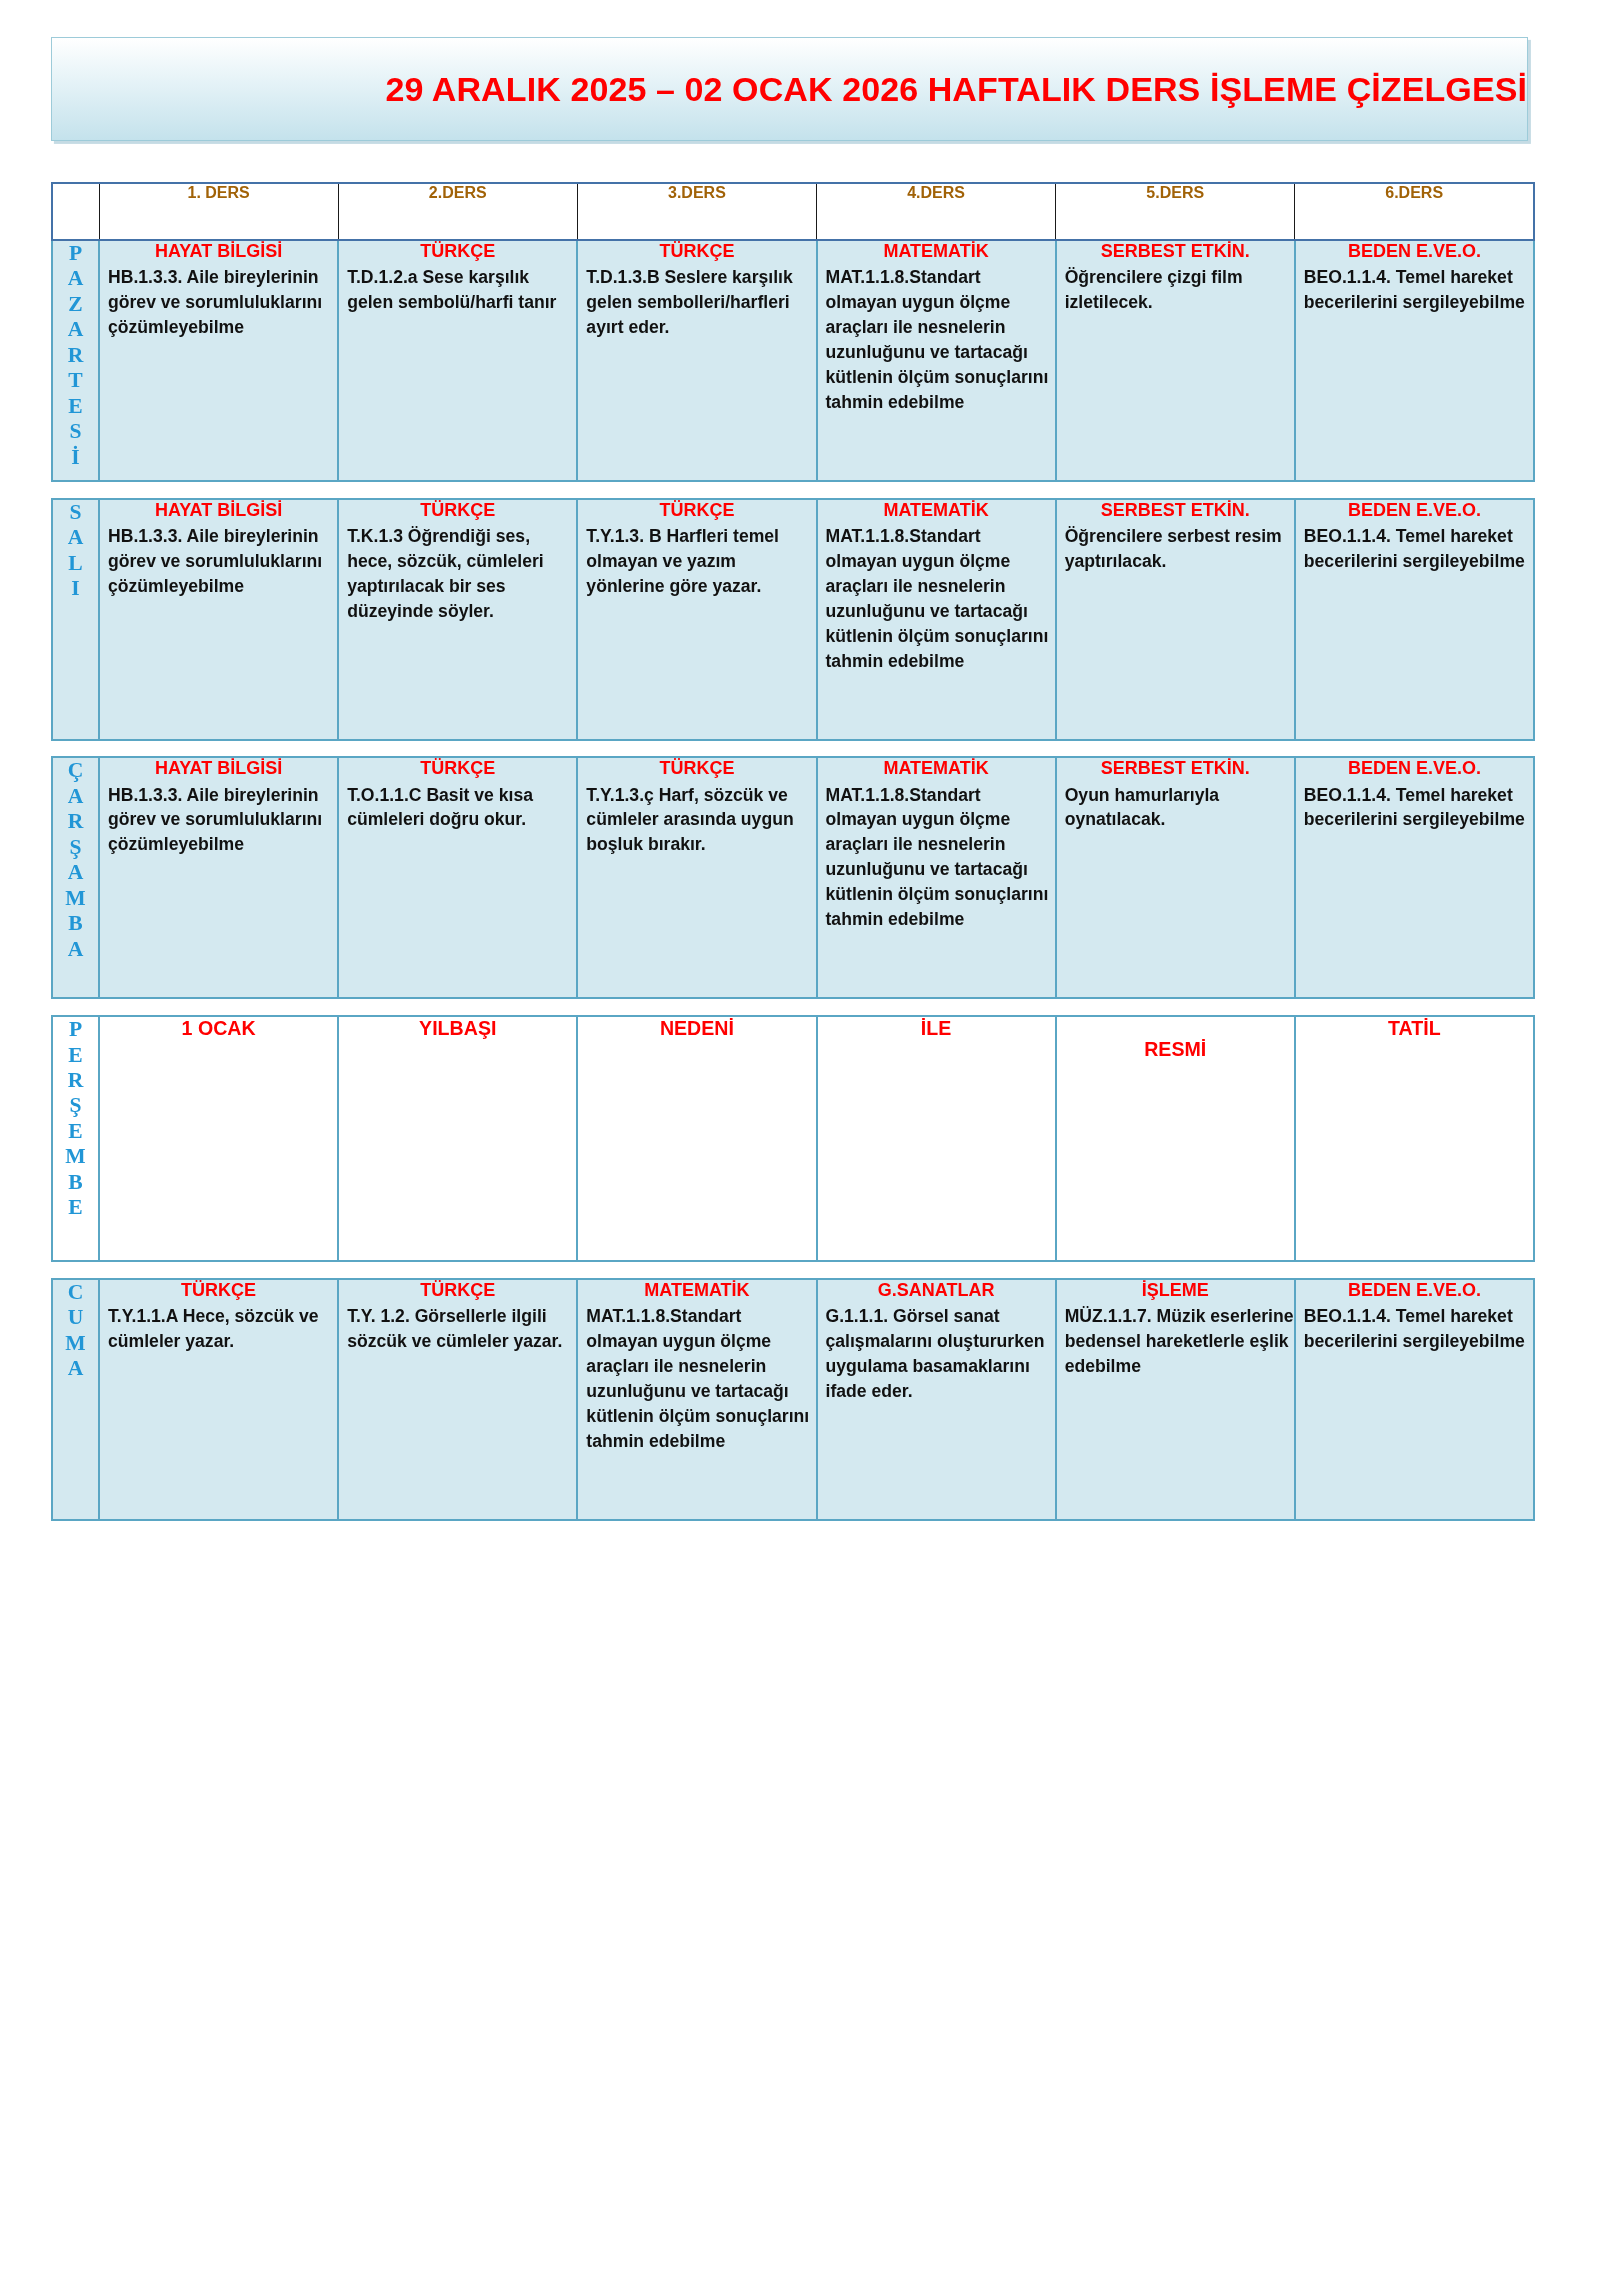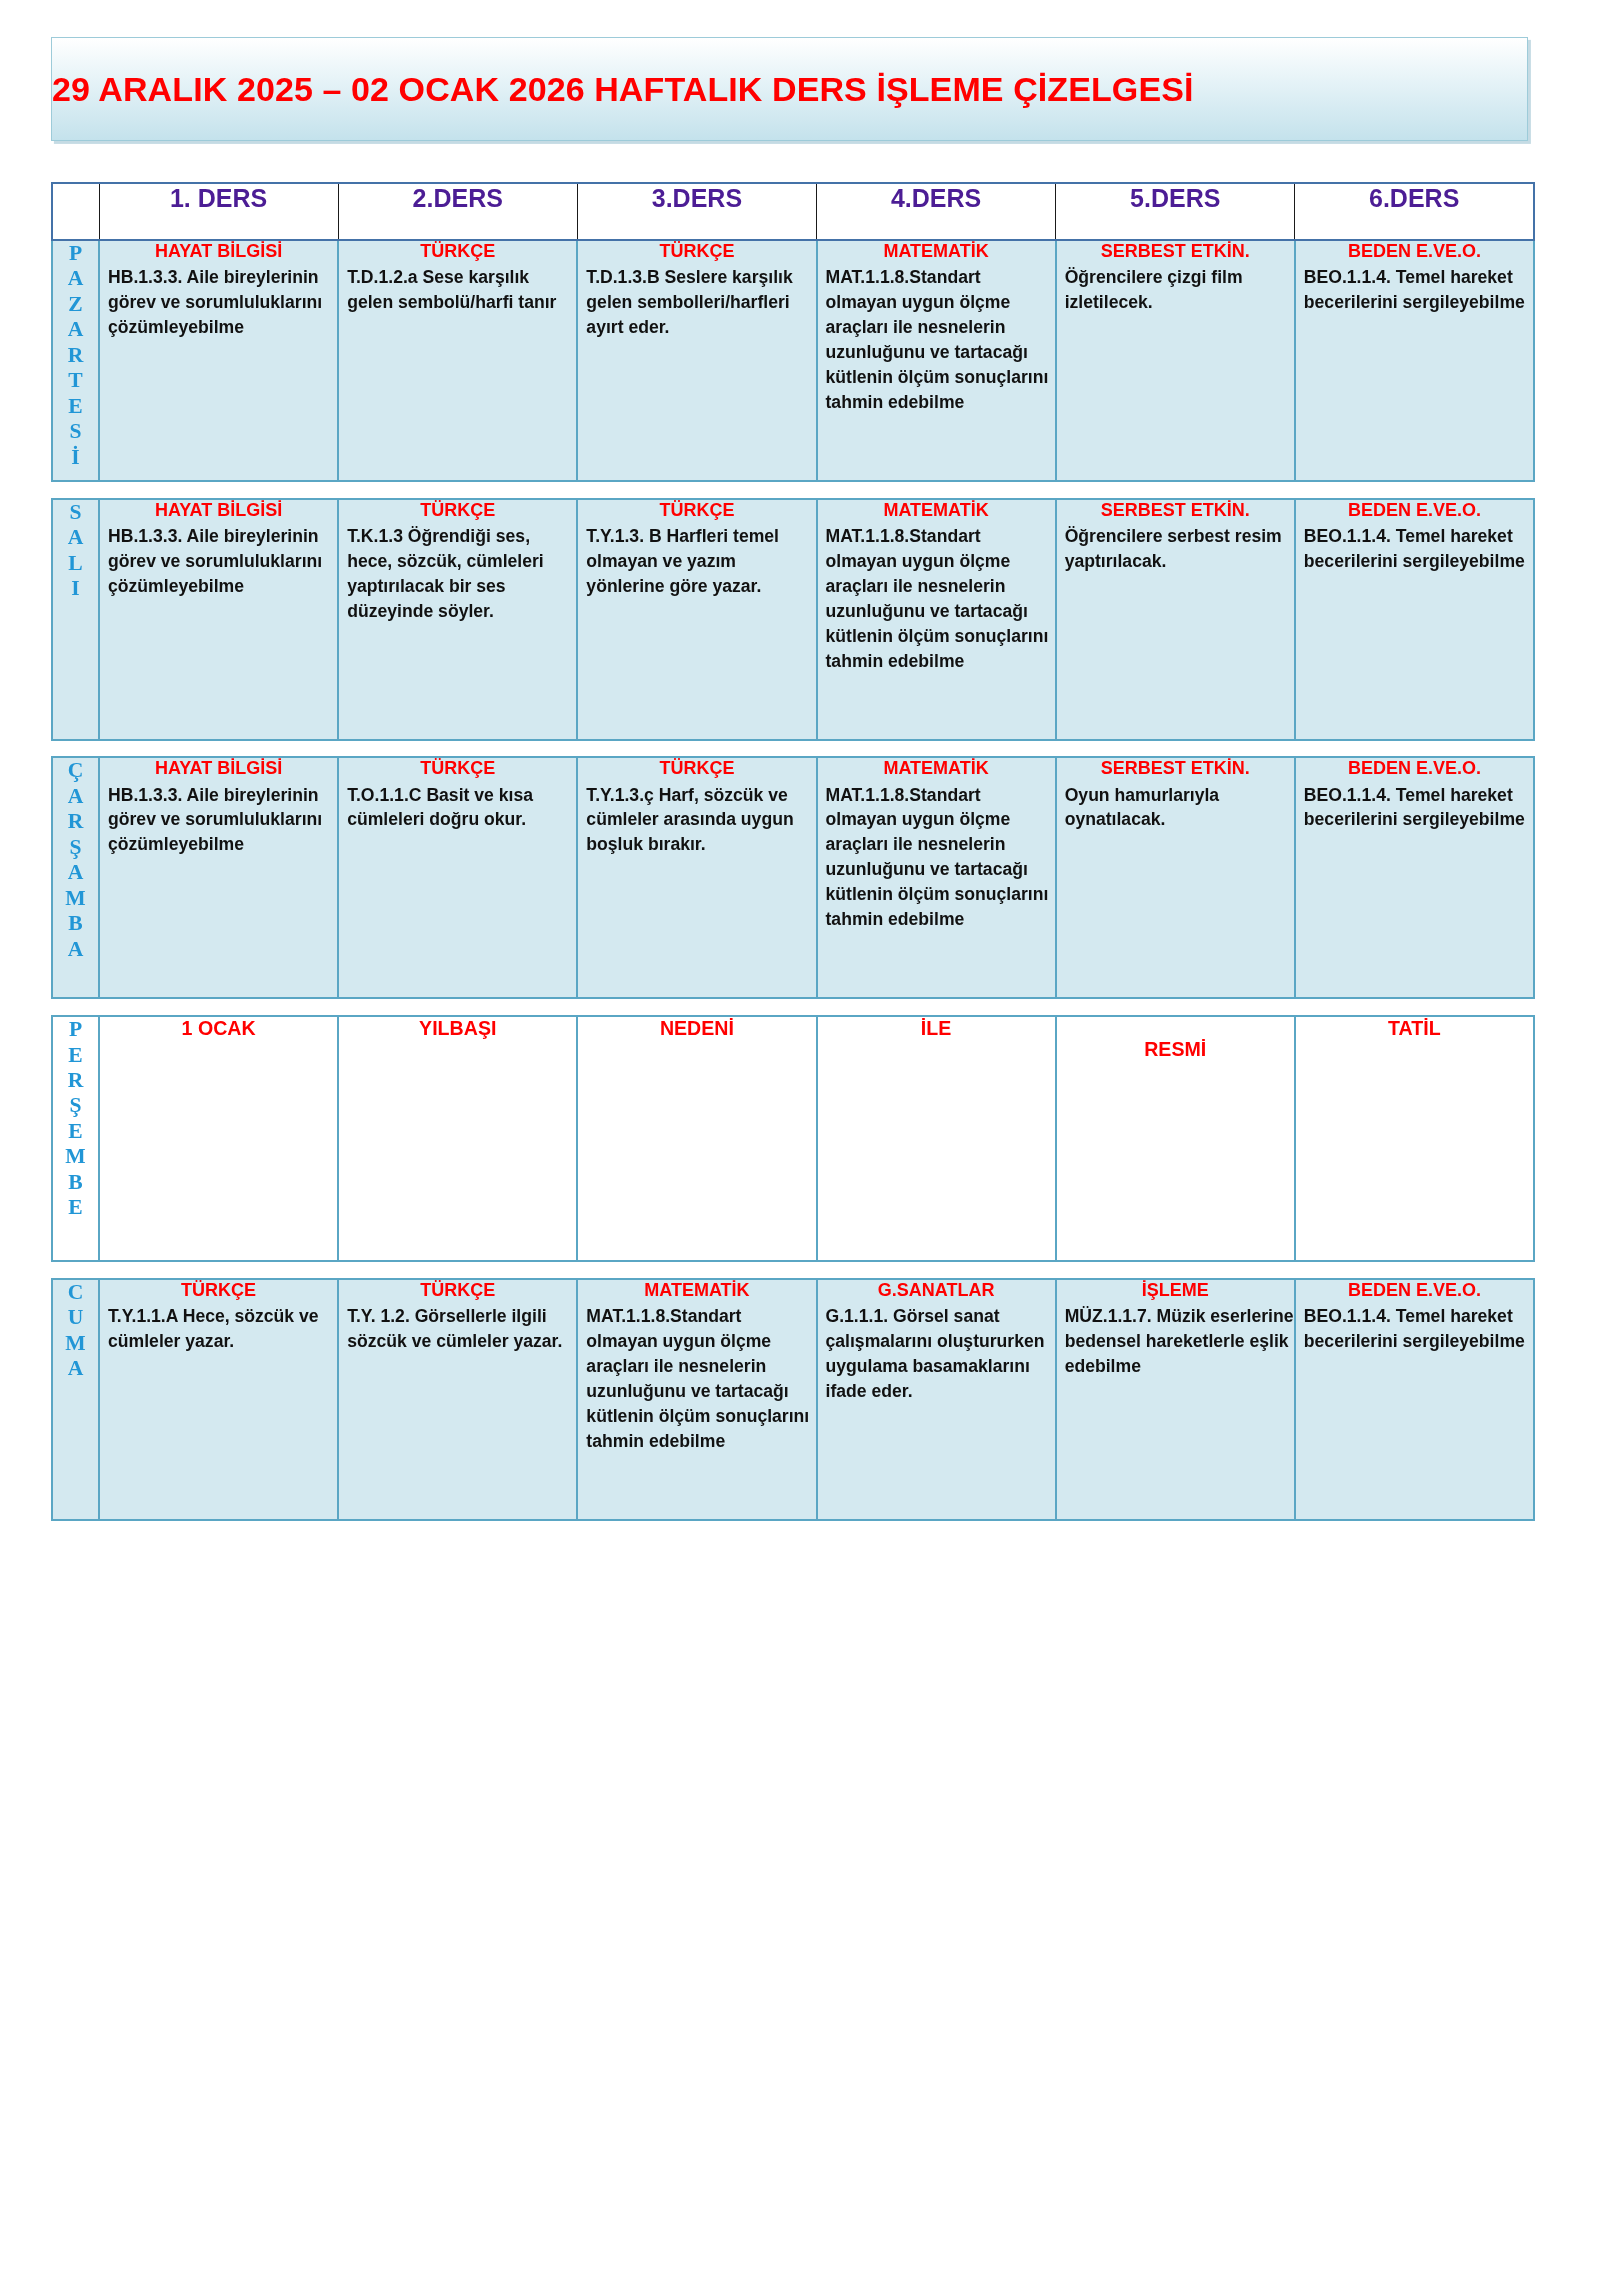--- a/index.html
+++ b/index.html
@@ -28,21 +28,21 @@
     position: absolute;
     left: 51px;
     top: 37px;
     width: 1475px;
     height: 102px;
     background: linear-gradient(to bottom, #ffffff 0%, #e8f4f8 38%, #c4e2ec 100%);
     border: 1px solid #9dcbd9;
     box-shadow: 2.9px 2.9px 0 rgba(150,190,205,0.55);
     display: flex;
     align-items: center;
-    justify-content: flex-start;
+    justify-content: flex-end;
   }
   .title-text {
     color: #ff0000;
     font-size: 34px;
     font-weight: bold;
     letter-spacing: 0.1px;
     white-space: nowrap;
     font-family: "Liberation Sans", sans-serif;
   }
 
@@ -80,22 +80,22 @@
   .hdr-row td.hcell {
     border-left: 1px solid #1a1a1a;
     border-right: 1px solid #1a1a1a;
     border-top: 2px solid #4472a8;
     border-bottom: 2px solid #4472a8;
   }
   .hdr-row td.hcell.last { border-right: 2px solid #4472a8; }
   .hdr-row td.daycol { border-left: 2px solid #4472a8; }
 
   .hdr-label {
-    color: #4c1d95;
-    font-size: 25px;
+    color: #a16207;
+    font-size: 16px;
     font-weight: bold;
   }
 
   
   .day-row td {
     background: #d4e9f0;
     border-left: 2px solid #5aa6c4;
     border-right: 2px solid #5aa6c4;
     border-top: 2px solid #5aa6c4;
     border-bottom: 2px solid #5aa6c4;

